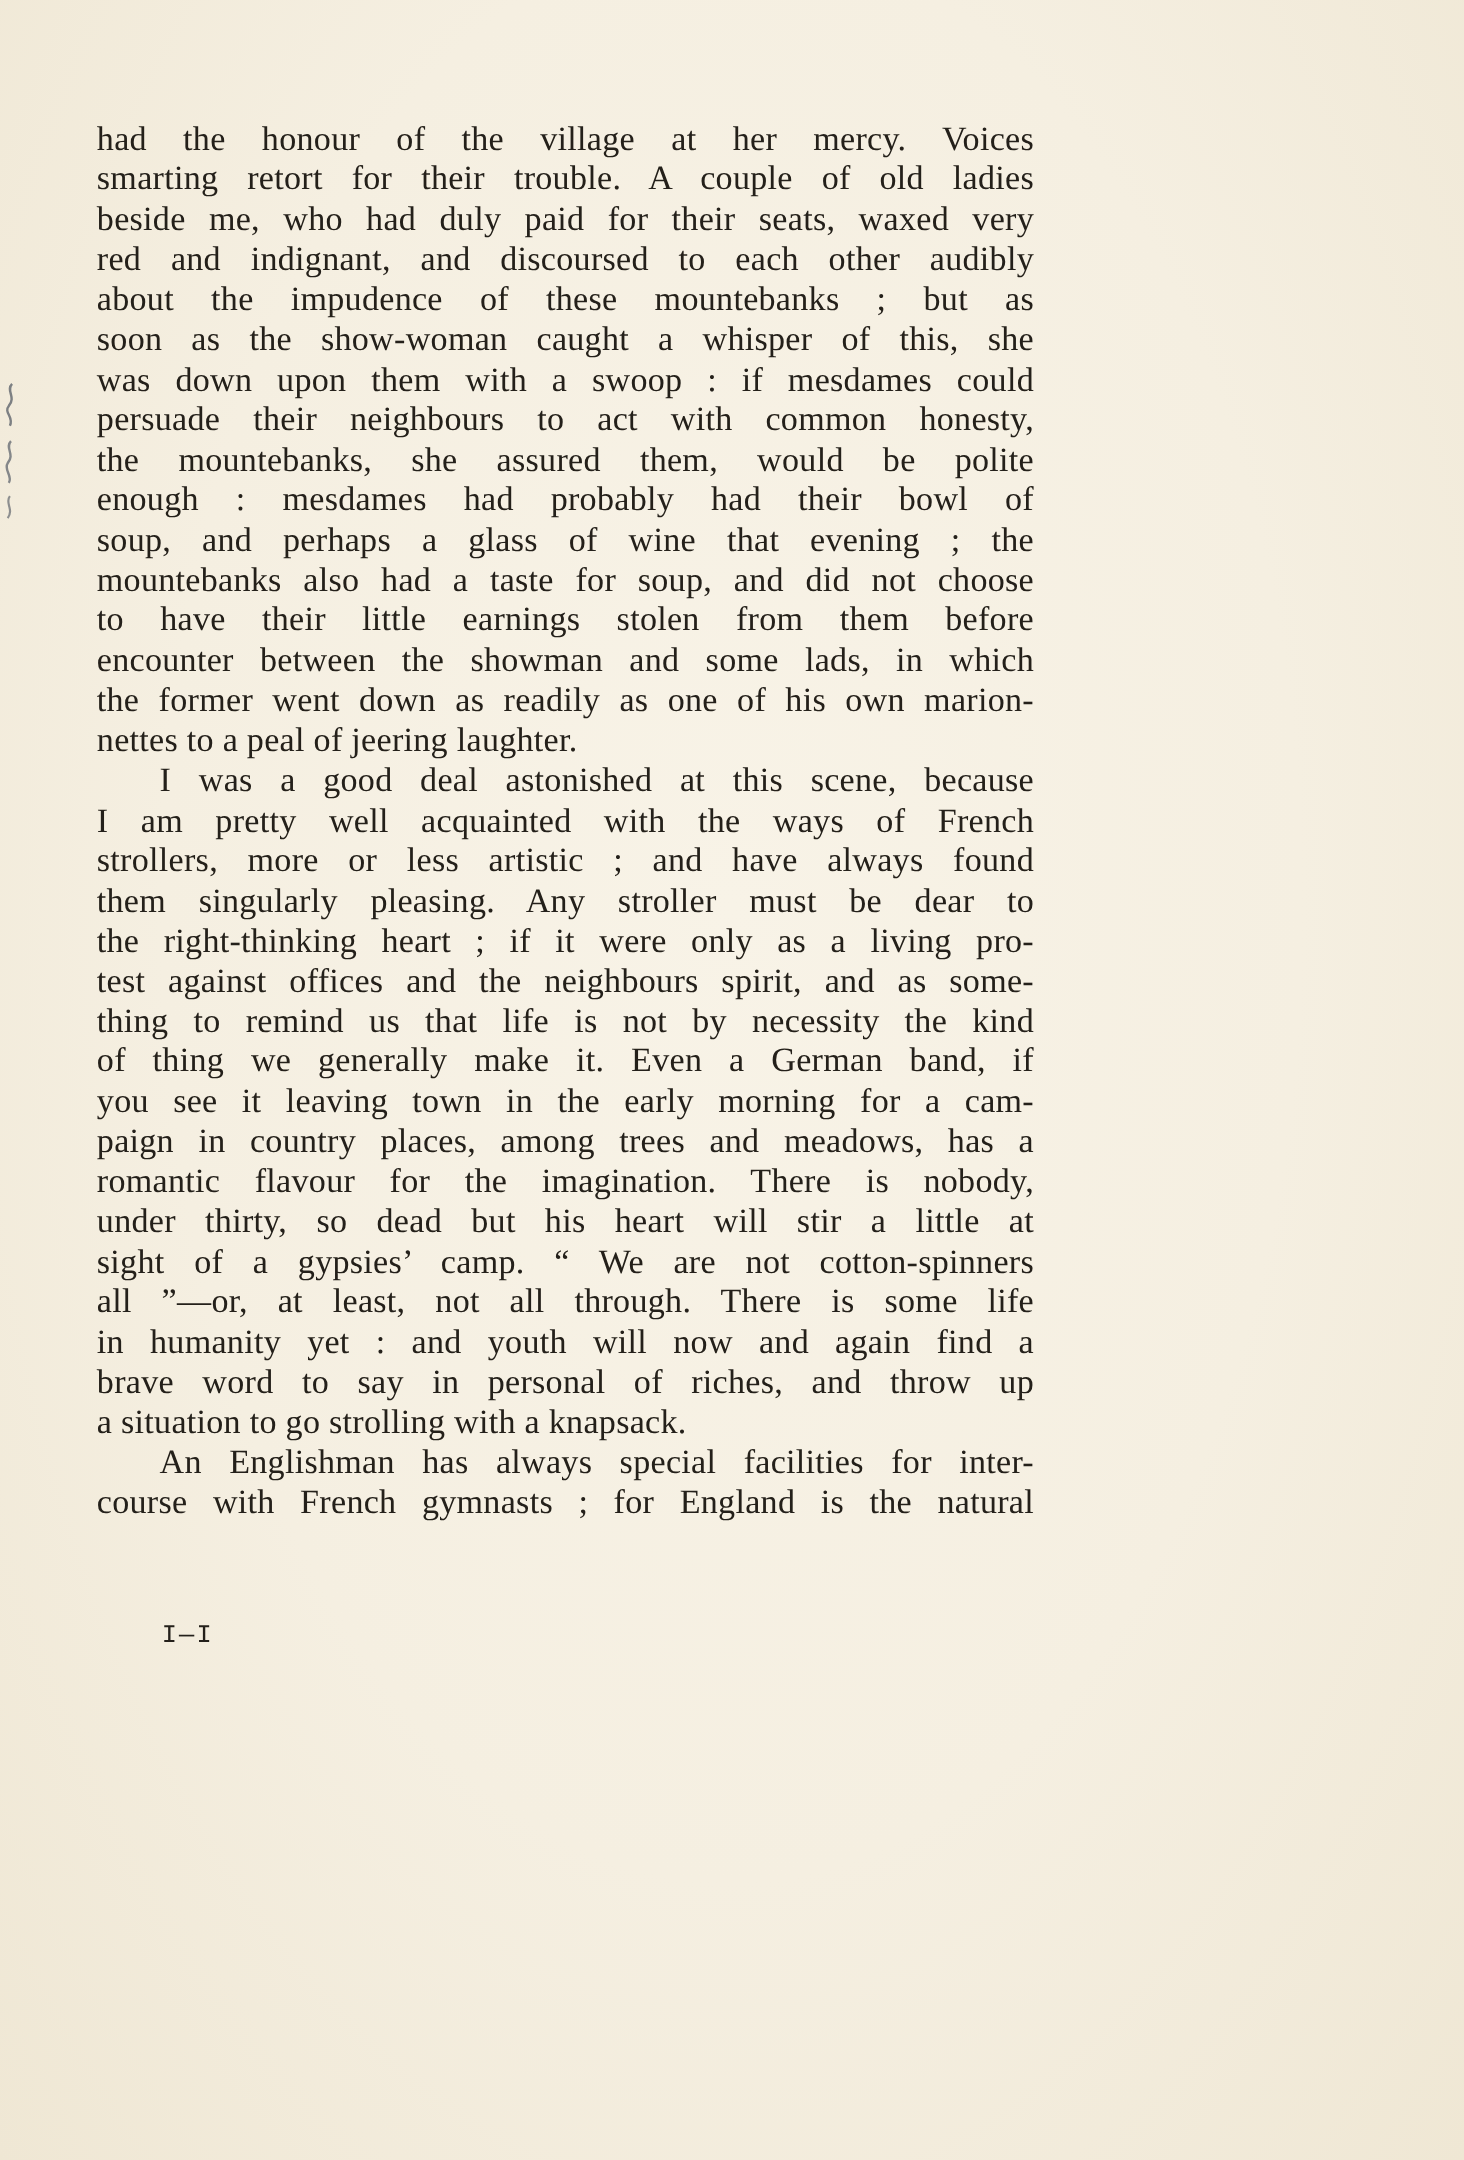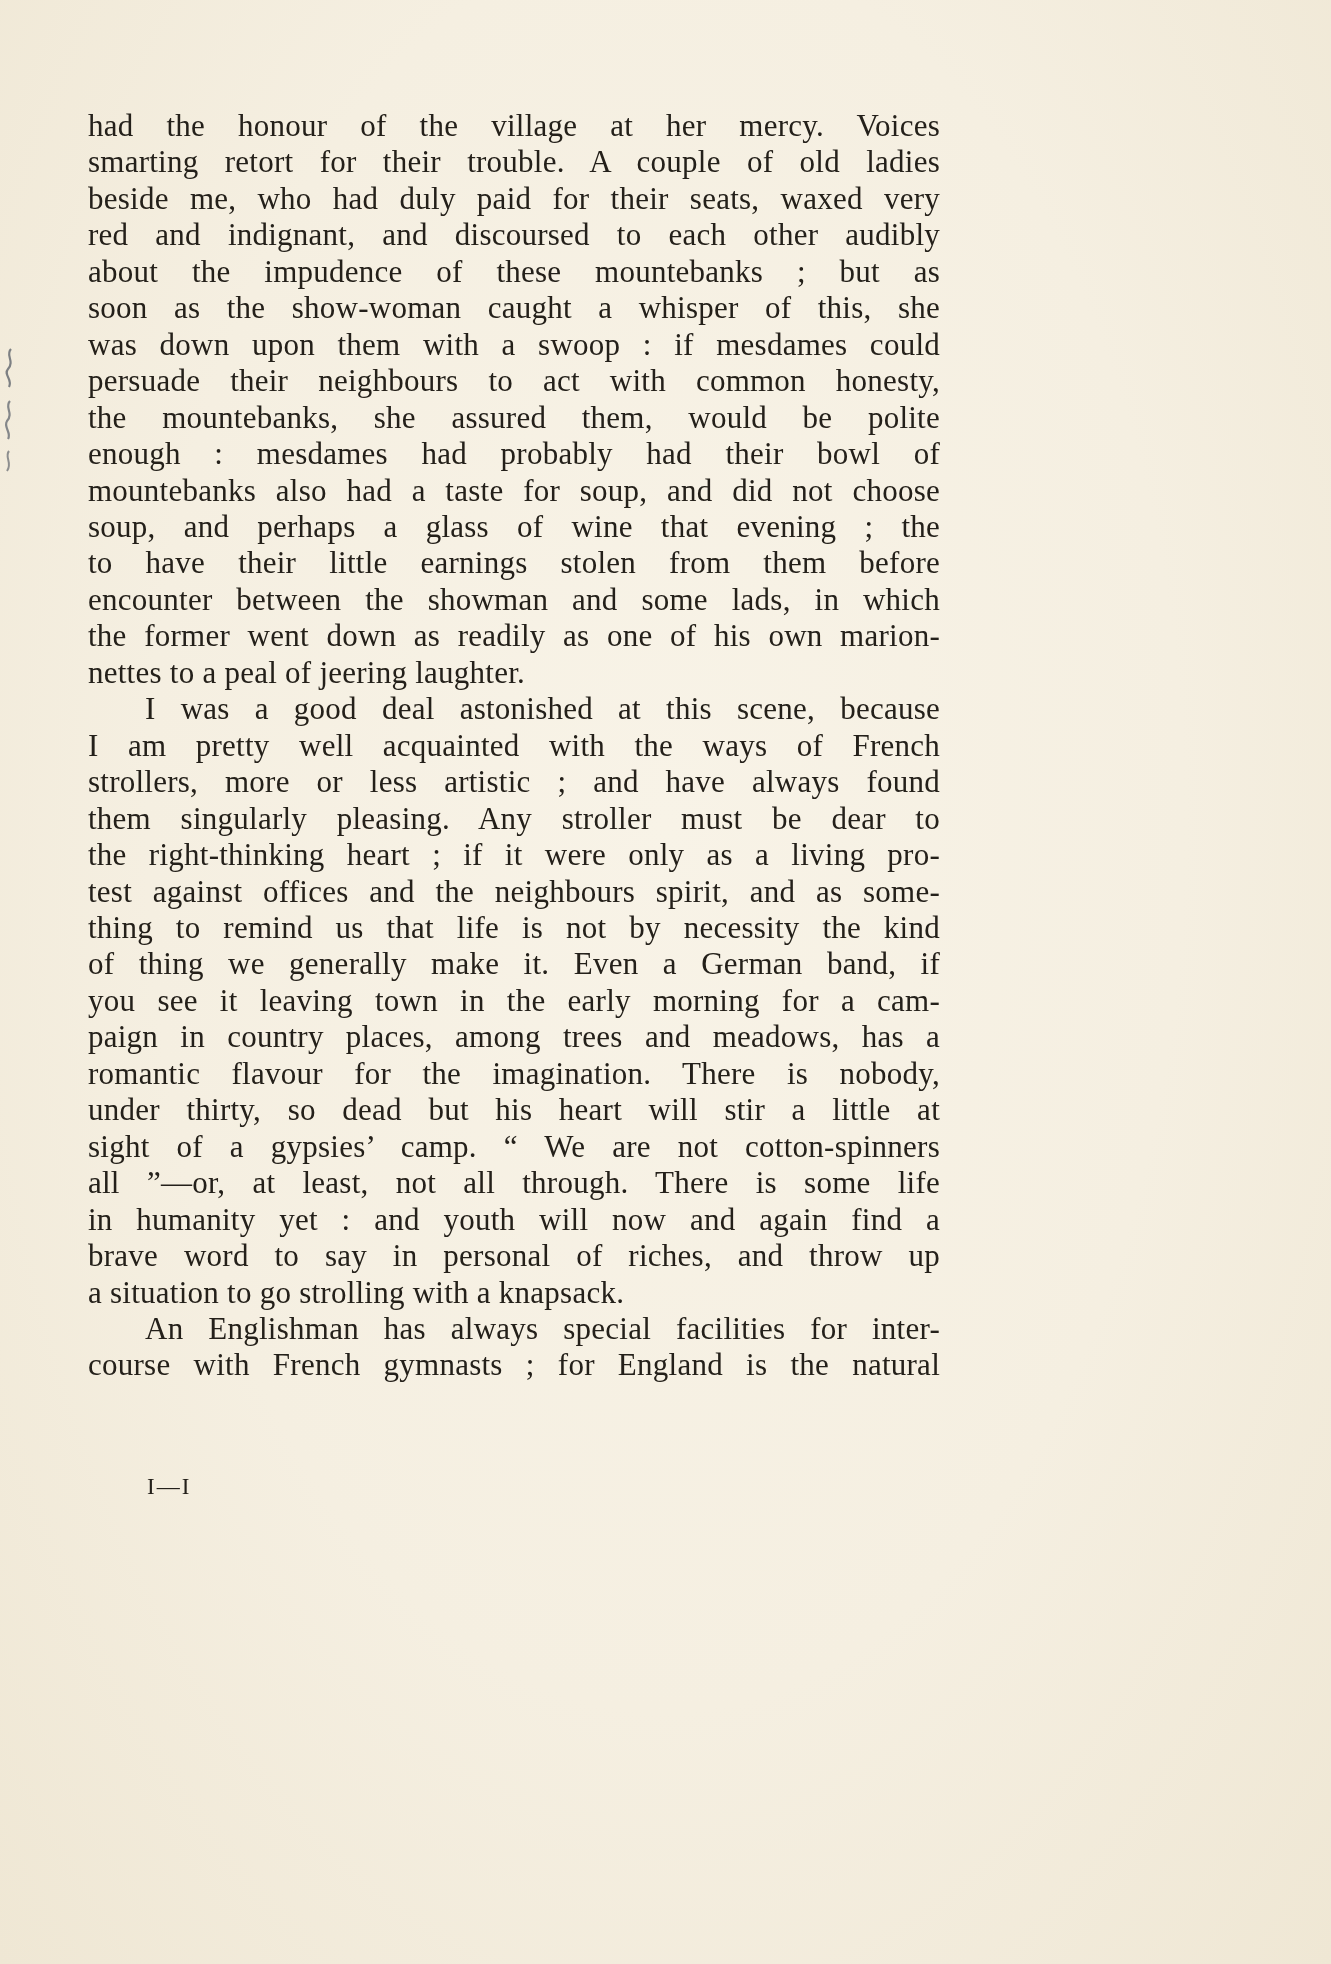--- a/index.html
+++ b/index.html
@@ -49,20 +49,21 @@
     letter-spacing: 0.25px;
   }
   .line.no-justify { text-align-last: left; }
   .line.indent { padding-left: 57px; }
   .signature {
     position: absolute;
     top: 1474px;
     left: 147px;
     font-size: 23px;
     letter-spacing: 2px;
+    font-family: Liberation Mono, monospace;
   }
   .ink-mark {
     position: absolute;
     left: 1px;
     top: 345px;
   }
 </style>
 </head>
 <body>
 
@@ -80,22 +81,22 @@
         <div class="line">had the honour of the village at her mercy. Voices</div>
         <div class="line">smarting retort for their trouble. A couple of old ladies</div>
         <div class="line">beside me, who had duly paid for their seats, waxed very</div>
         <div class="line">red and indignant, and discoursed to each other audibly</div>
         <div class="line">about the impudence of these mountebanks ; but as</div>
         <div class="line">soon as the show-woman caught a whisper of this, she</div>
         <div class="line">was down upon them with a swoop : if mesdames could</div>
         <div class="line">persuade their neighbours to act with common honesty,</div>
         <div class="line">the mountebanks, she assured them, would be polite</div>
         <div class="line">enough : mesdames had probably had their bowl of</div>
+        <div class="line">soup, and perhaps a glass of wine that evening ; the</div>
         <div class="line">mountebanks also had a taste for soup, and did not choose</div>
-        <div class="line">soup, and perhaps a glass of wine that evening ; the</div>
         <div class="line">to have their little earnings stolen from them before</div>
         <div class="line">encounter between the showman and some lads, in which</div>
         <div class="line">the former went down as readily as one of his own marion-</div>
         <div class="line no-justify">nettes to a peal of jeering laughter.</div>
       </div>
       <div class="paragraph">
         <div class="line indent">I was a good deal astonished at this scene, because</div>
         <div class="line">I am pretty well acquainted with the ways of French</div>
         <div class="line">strollers, more or less artistic ; and have always found</div>
         <div class="line">them singularly pleasing. Any stroller must be dear to</div>

